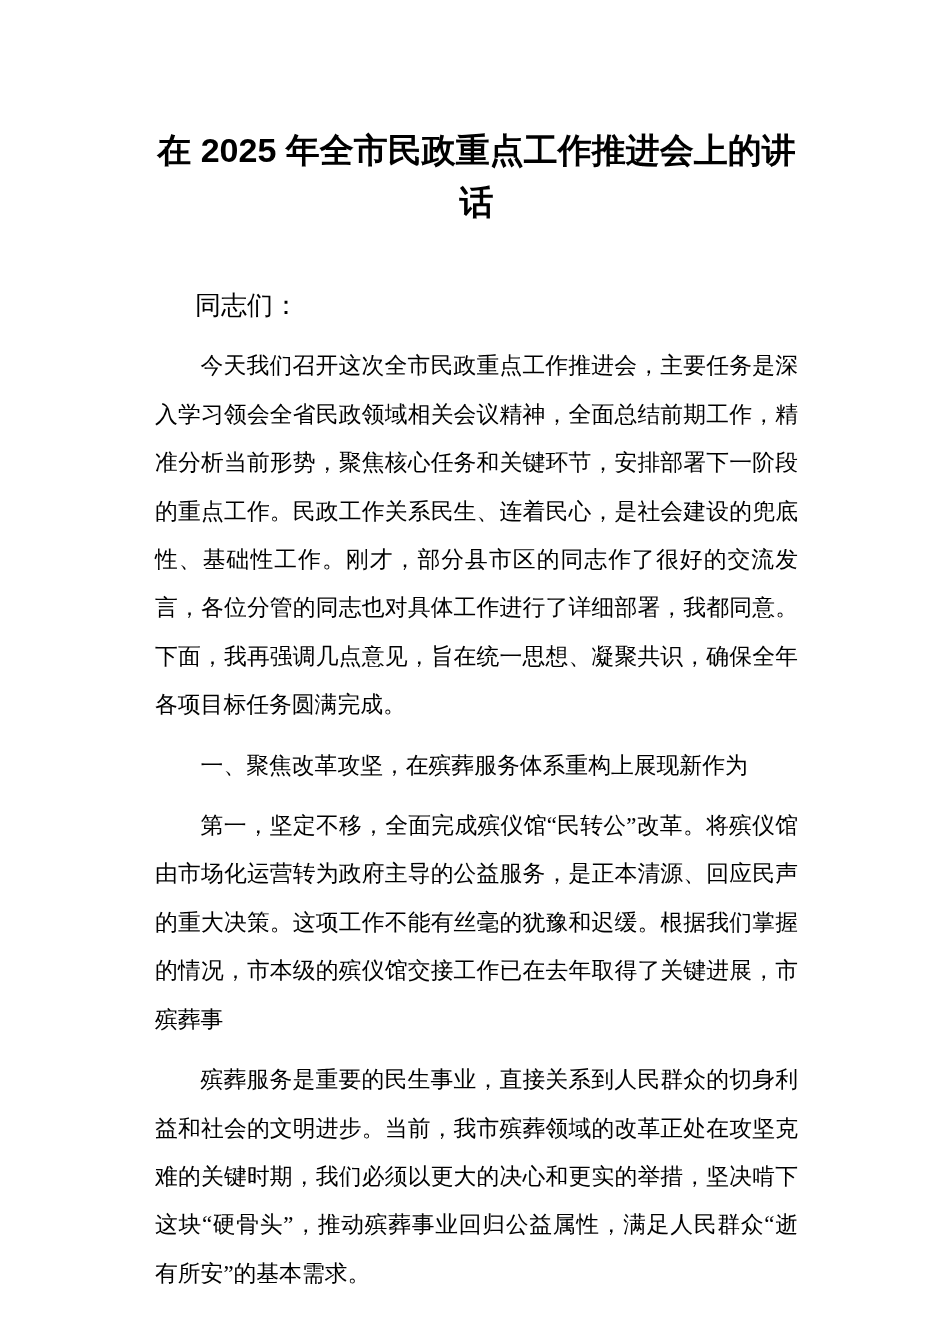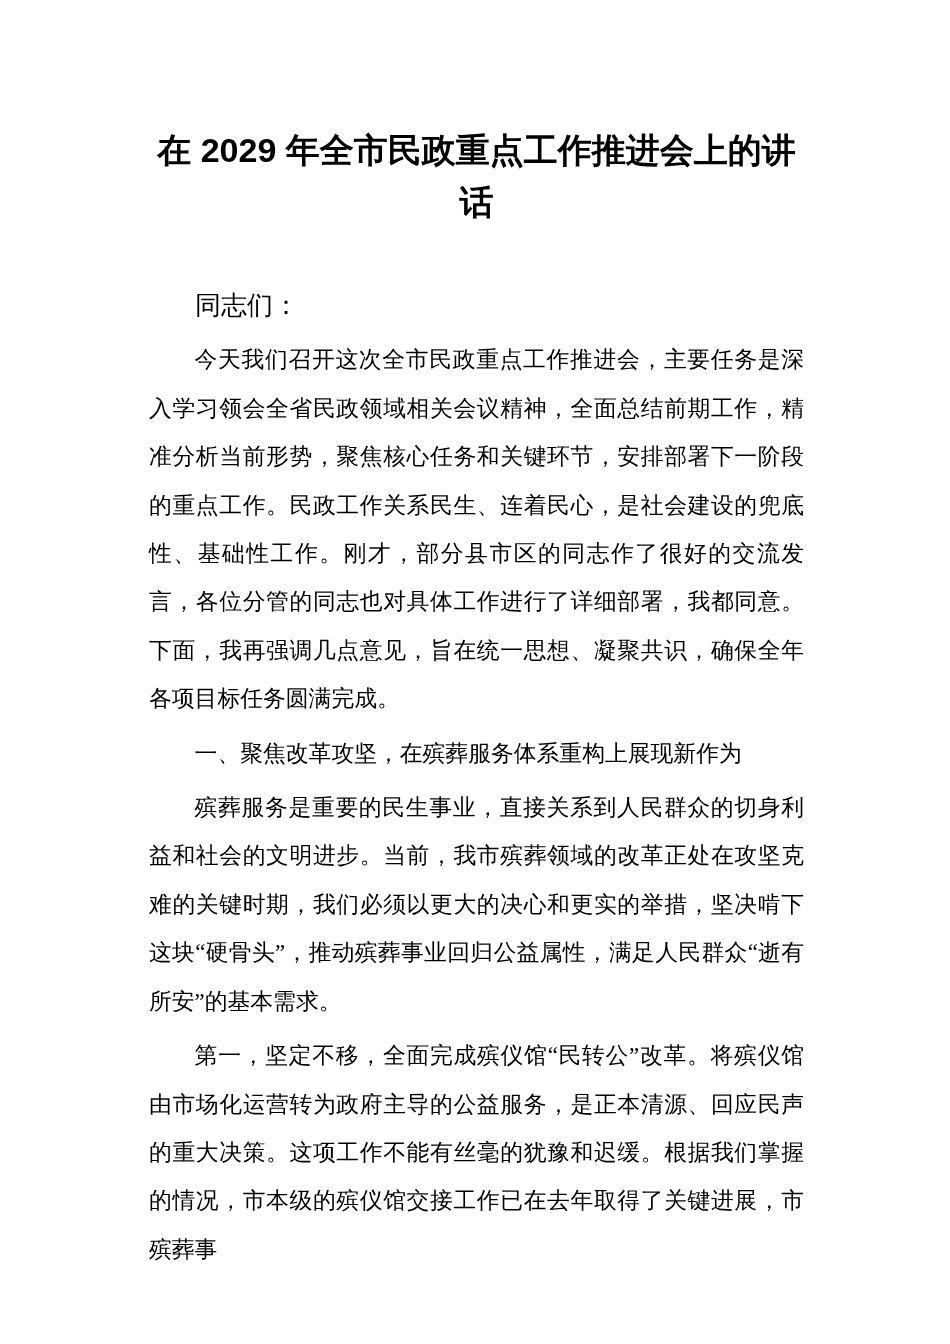--- a/index.html
+++ b/index.html
@@ -28,40 +28,40 @@
     color: #000000;
   }
   .salutation {
     margin: 54px 0 0 0;
     font-size: 26px;
     line-height: 48.4px;
     text-indent: 2em;
     text-align: justify;
   }
   .para {
-    margin: 6px;
+    margin: 12px;
     font-size: 22.8px;
     line-height: 48.4px;
     text-indent: 2em;
     text-align: justify;
     text-justify: inter-ideograph;
     line-break: strict;
   }
   .section-heading {
     font-weight: normal; 
   }
 </style>
 </head>
 <body>
 
 <div class="page">
-  <h1 class="doc-title">在 2029 年全市民政重点工作推进会上的讲话</h1>
+  <h1 class="doc-title">在 2025 年全市民政重点工作推进会上的讲话</h1>
 
   <p class="salutation">同志们：</p>
 
   <p class="para">今天我们召开这次全市民政重点工作推进会，主要任务是深入学习领会全省民政领域相关会议精神，全面总结前期工作，精准分析当前形势，聚焦核心任务和关键环节，安排部署下一阶段的重点工作。民政工作关系民生、连着民心，是社会建设的兜底性、基础性工作。刚才，部分县市区的同志作了很好的交流发言，各位分管的同志也对具体工作进行了详细部署，我都同意。下面，我再强调几点意见，旨在统一思想、凝聚共识，确保全年各项目标任务圆满完成。</p>
 
   <p class="para section-heading">一、聚焦改革攻坚，在殡葬服务体系重构上展现新作为</p>
 
+  <p class="para">第一，坚定不移，全面完成殡仪馆“民转公”改革。将殡仪馆由市场化运营转为政府主导的公益服务，是正本清源、回应民声的重大决策。这项工作不能有丝毫的犹豫和迟缓。根据我们掌握的情况，市本级的殡仪馆交接工作已在去年取得了关键进展，市殡葬事</p>
+
   <p class="para">殡葬服务是重要的民生事业，直接关系到人民群众的切身利益和社会的文明进步。当前，我市殡葬领域的改革正处在攻坚克难的关键时期，我们必须以更大的决心和更实的举措，坚决啃下这块“硬骨头”，推动殡葬事业回归公益属性，满足人民群众“逝有所安”的基本需求。</p>
-
-  <p class="para">第一，坚定不移，全面完成殡仪馆“民转公”改革。将殡仪馆由市场化运营转为政府主导的公益服务，是正本清源、回应民声的重大决策。这项工作不能有丝毫的犹豫和迟缓。根据我们掌握的情况，市本级的殡仪馆交接工作已在去年取得了关键进展，市殡葬事</p>
 </div>
 
 </body></html>

